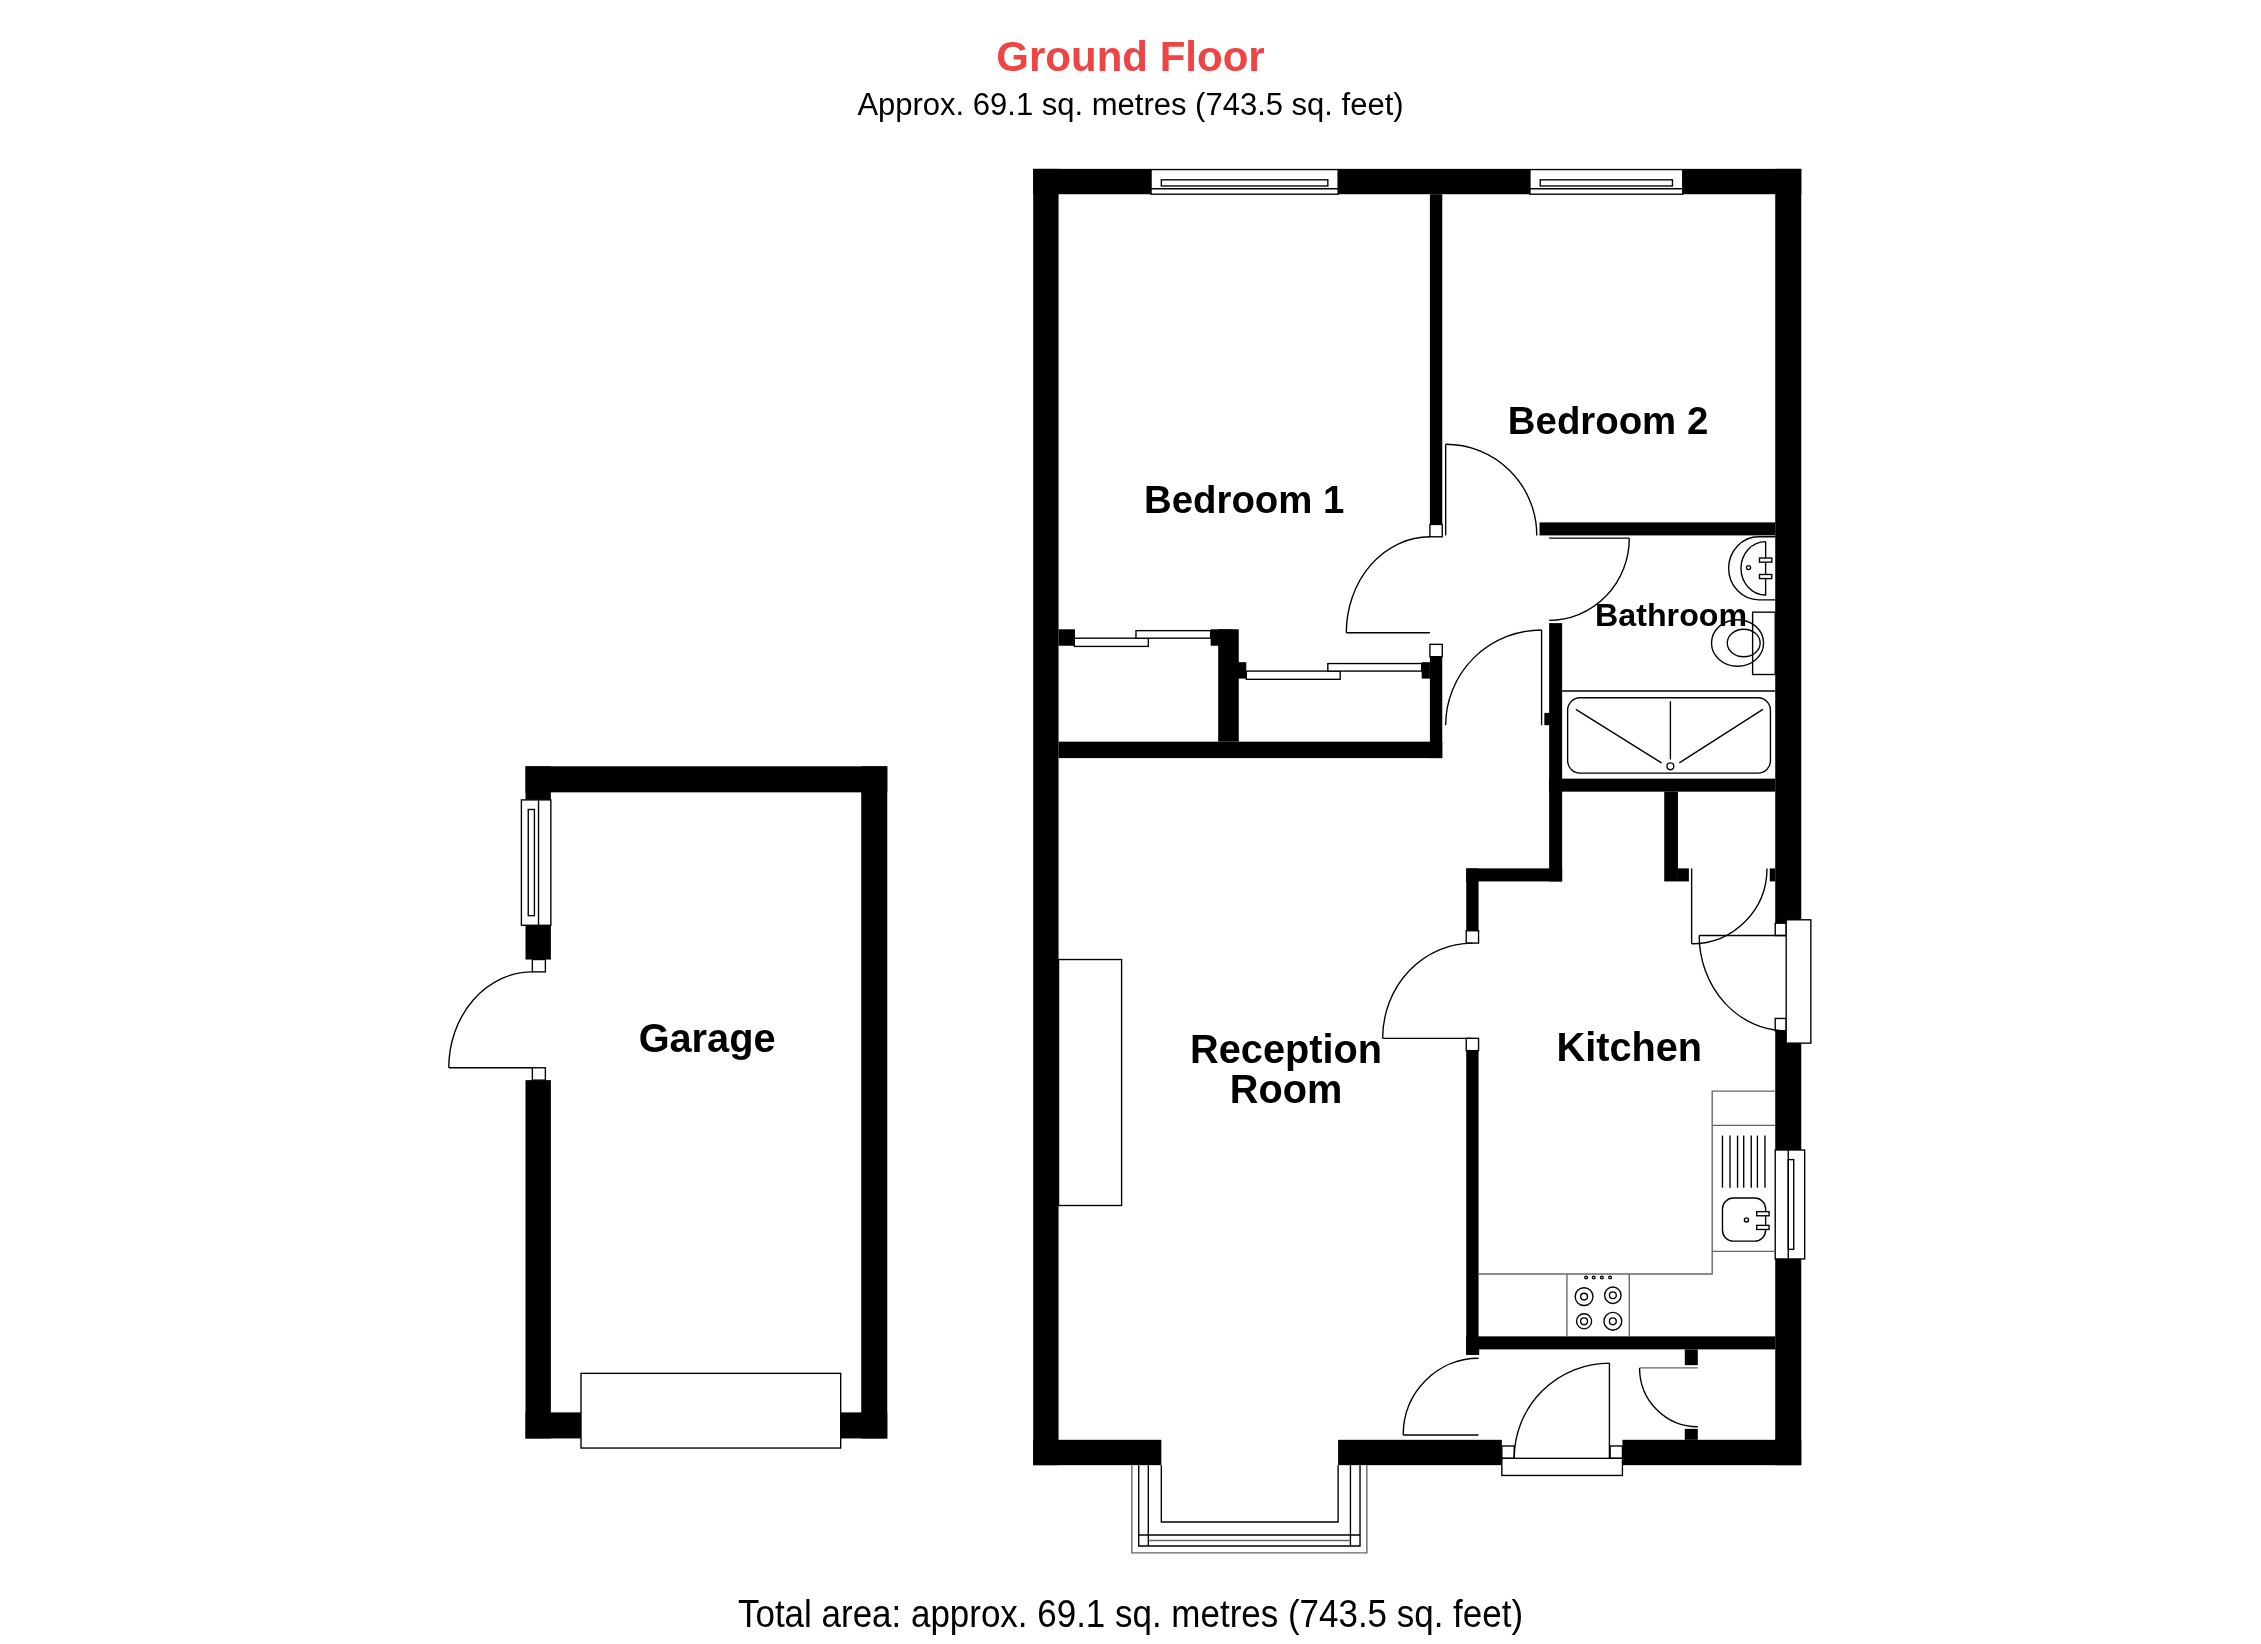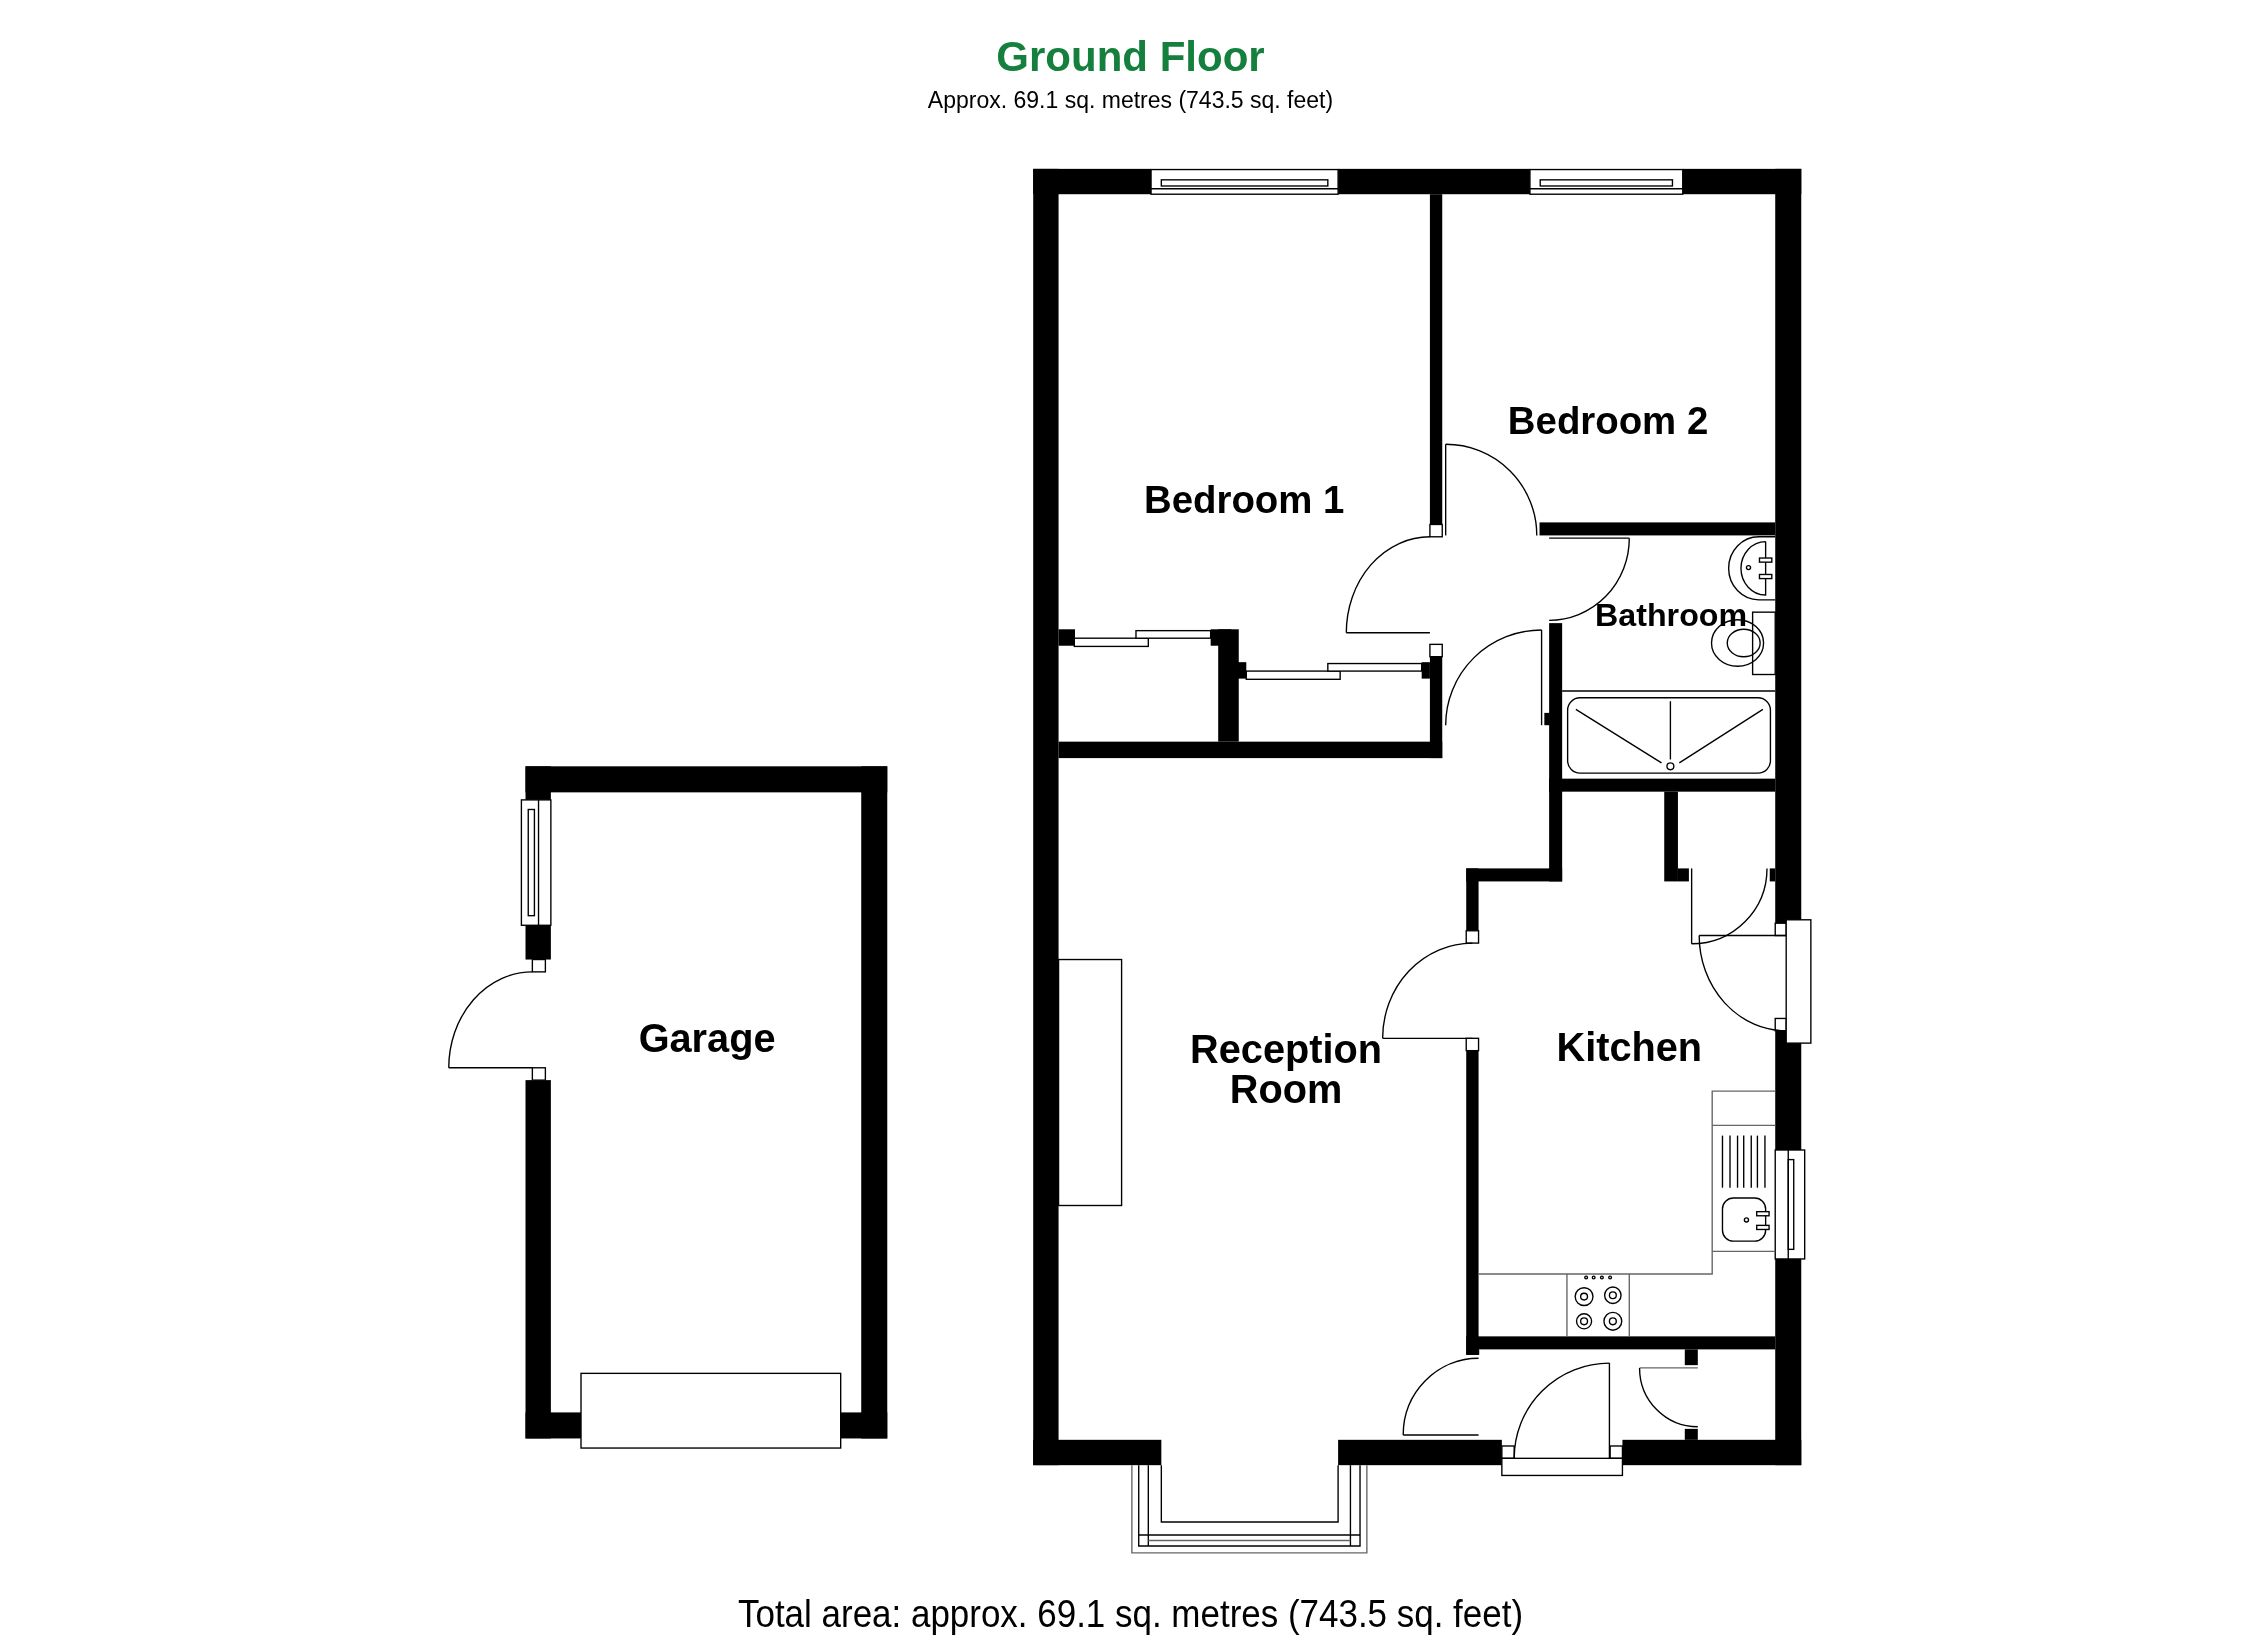--- a/index.html
+++ b/index.html
@@ -1,18 +1,18 @@
 <!DOCTYPE html>
 <html style="font-size:11px"><head>
 <meta charset="utf-8">
 <style>
   html, body { margin: 0; padding: 0; background: #ffffff; }
   body { width: 2261px; height: 1645px; position: relative; overflow: hidden; font-family: "Liberation Sans", "DejaVu Sans", sans-serif; }
-  .title { position: absolute; left: 0; width: 2261px; top: 36px; text-align: center; font-weight: bold; font-size: 42px; color: #15803d; line-height: 1; }
-  .subtitle { position: absolute; left: 0; width: 2261px; top: 89px; text-align: center; font-size: 23px; color: #000; line-height: 1; }
+  .title { position: absolute; left: 0; width: 2261px; top: 36px; text-align: center; font-weight: bold; font-size: 42px; color: #ef4444; line-height: 1; }
+  .subtitle { position: absolute; left: 0; width: 2261px; top: 89px; text-align: center; font-size: 31px; color: #000; line-height: 1; }
   .footer { position: absolute; left: 0; width: 2261px; top: 1595px; text-align: center; font-size: 38px; color: #000; line-height: 1; transform: scaleX(0.92); transform-origin: 1131px 0; }
   svg.plan { position: absolute; left: 0; top: 0; }
   .wall { fill: #000; }
   .thin { fill: #fff; stroke: #000; stroke-width: 2; }
   .line { fill: none; stroke: #000; stroke-width: 2; }
   .gline { fill: none; stroke: #666; stroke-width: 2; }
   .label { font-family: "Liberation Sans", "DejaVu Sans", sans-serif; font-weight: bold; fill: #000; }
 </style>
 </head>
 <body>

